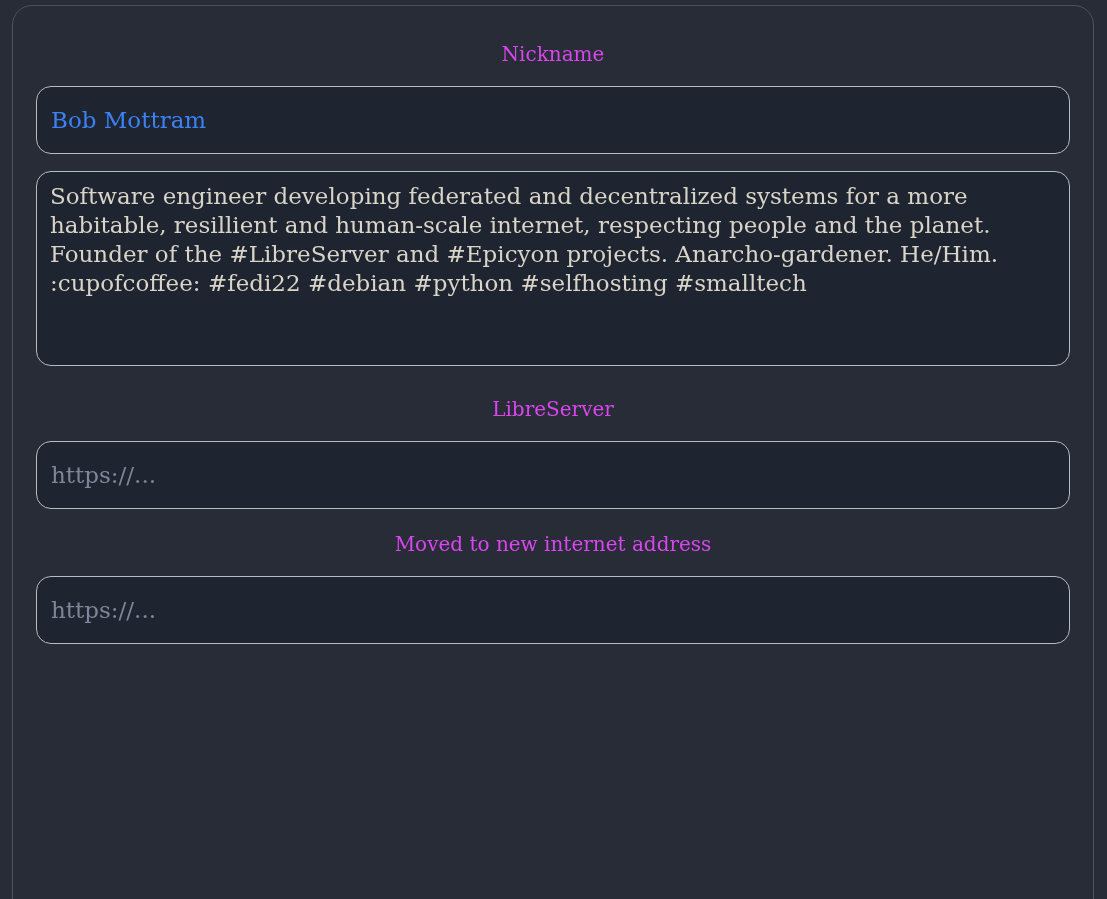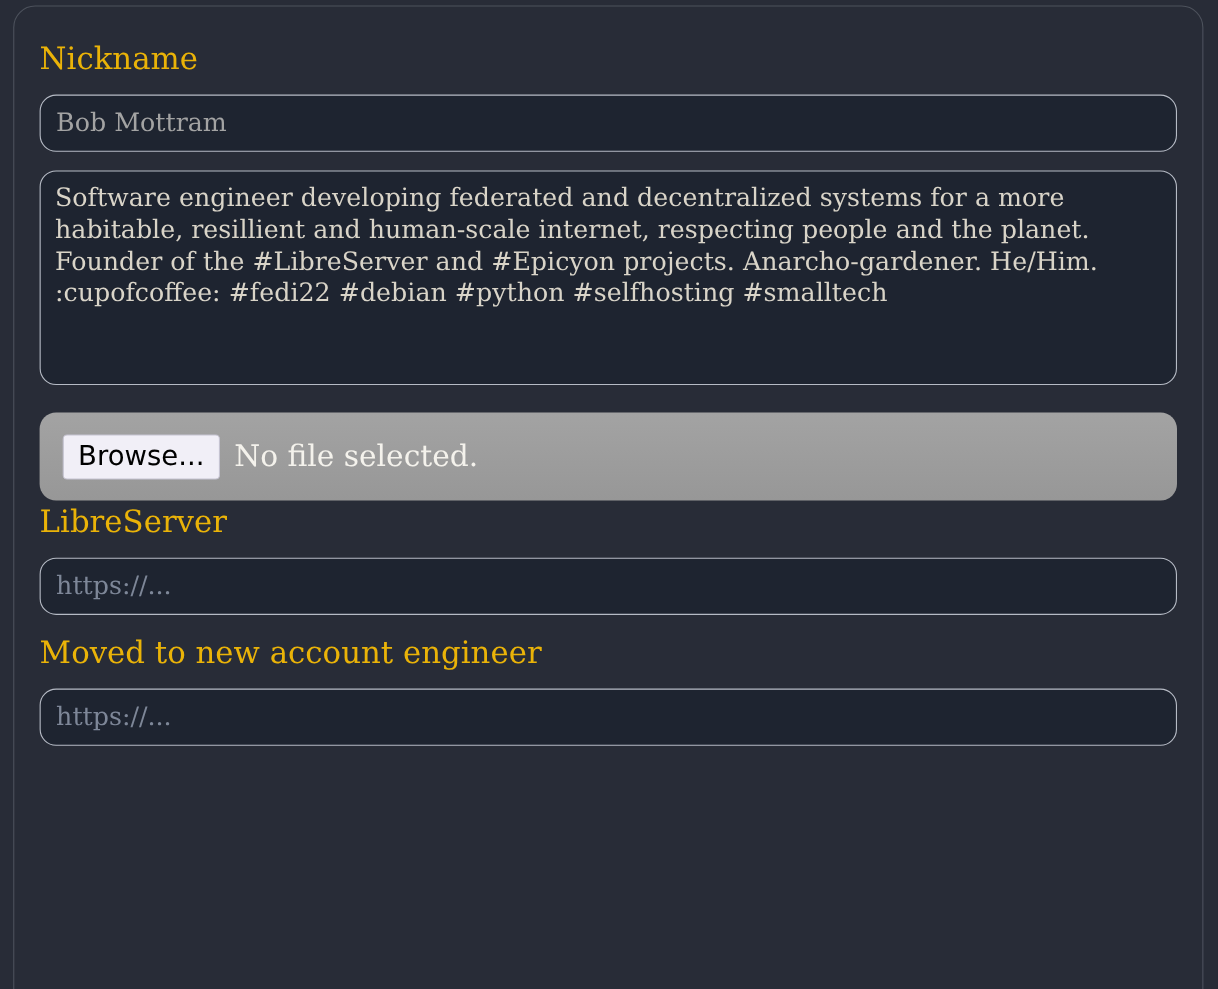--- a/index.html
+++ b/index.html
@@ -19,35 +19,36 @@
     width: 1082px;
     height: 960px;
     box-sizing: border-box;
     border: 1px solid #4d525c;
     border-radius: 20px;
     padding: 30px 23px 0 23px;
     background: #282c37;
   }
 
   .field-label {
-    font-size: 28px;
+    font-size: 20px;
     line-height: 36px;
-    color: #eab308;
+    color: #d946ef;
     margin: 0 0 14px 0;
+    text-align: center;
   }
 
   .text-input {
     display: block;
     box-sizing: border-box;
     width: 1034px;
-    height: 52px;
+    height: 68px;
     background: #1e2430;
     border: 1px solid #b6bbc5;
     border-radius: 15px;
-    color: #a3a3a3;
+    color: #3b82f6;
     font-family: "DejaVu Serif", "Liberation Serif", serif;
     font-size: 23px;
     padding: 0 14px;
     margin: 0 0 17px 0;
     outline: none;
   }
   .text-input::placeholder {
     color: #7e8798;
     opacity: 1;
   }
@@ -107,25 +108,21 @@
 </head>
 <body>
 
 <div class="panel">
 
   <div class="field-label">Nickname</div>
   <input type="text" class="text-input" value="Bob Mottram" style="">
 
   <textarea class="bio-textarea" style="">Software engineer developing federated and decentralized systems for a more habitable, resillient and human-scale internet, respecting people and the planet. Founder of the #LibreServer and #Epicyon projects. Anarcho-gardener. He/Him. :cupofcoffee: #fedi22 #debian #python #selfhosting #smalltech</textarea>
 
-  <div class="file-input-box">
-    <button type="button" class="browse-button">Browse...</button>
-    <span class="file-status">No file selected.</span>
-  </div>
 
   <div class="field-label">LibreServer</div>
 
   <input type="text" class="text-input" placeholder="https://..." style="">
 
-  <div class="field-label">Moved to new account engineer</div>
+  <div class="field-label">Moved to new internet address</div>
   <input type="text" class="text-input" placeholder="https://..." style="">
 
 </div>
 
 </body></html>

